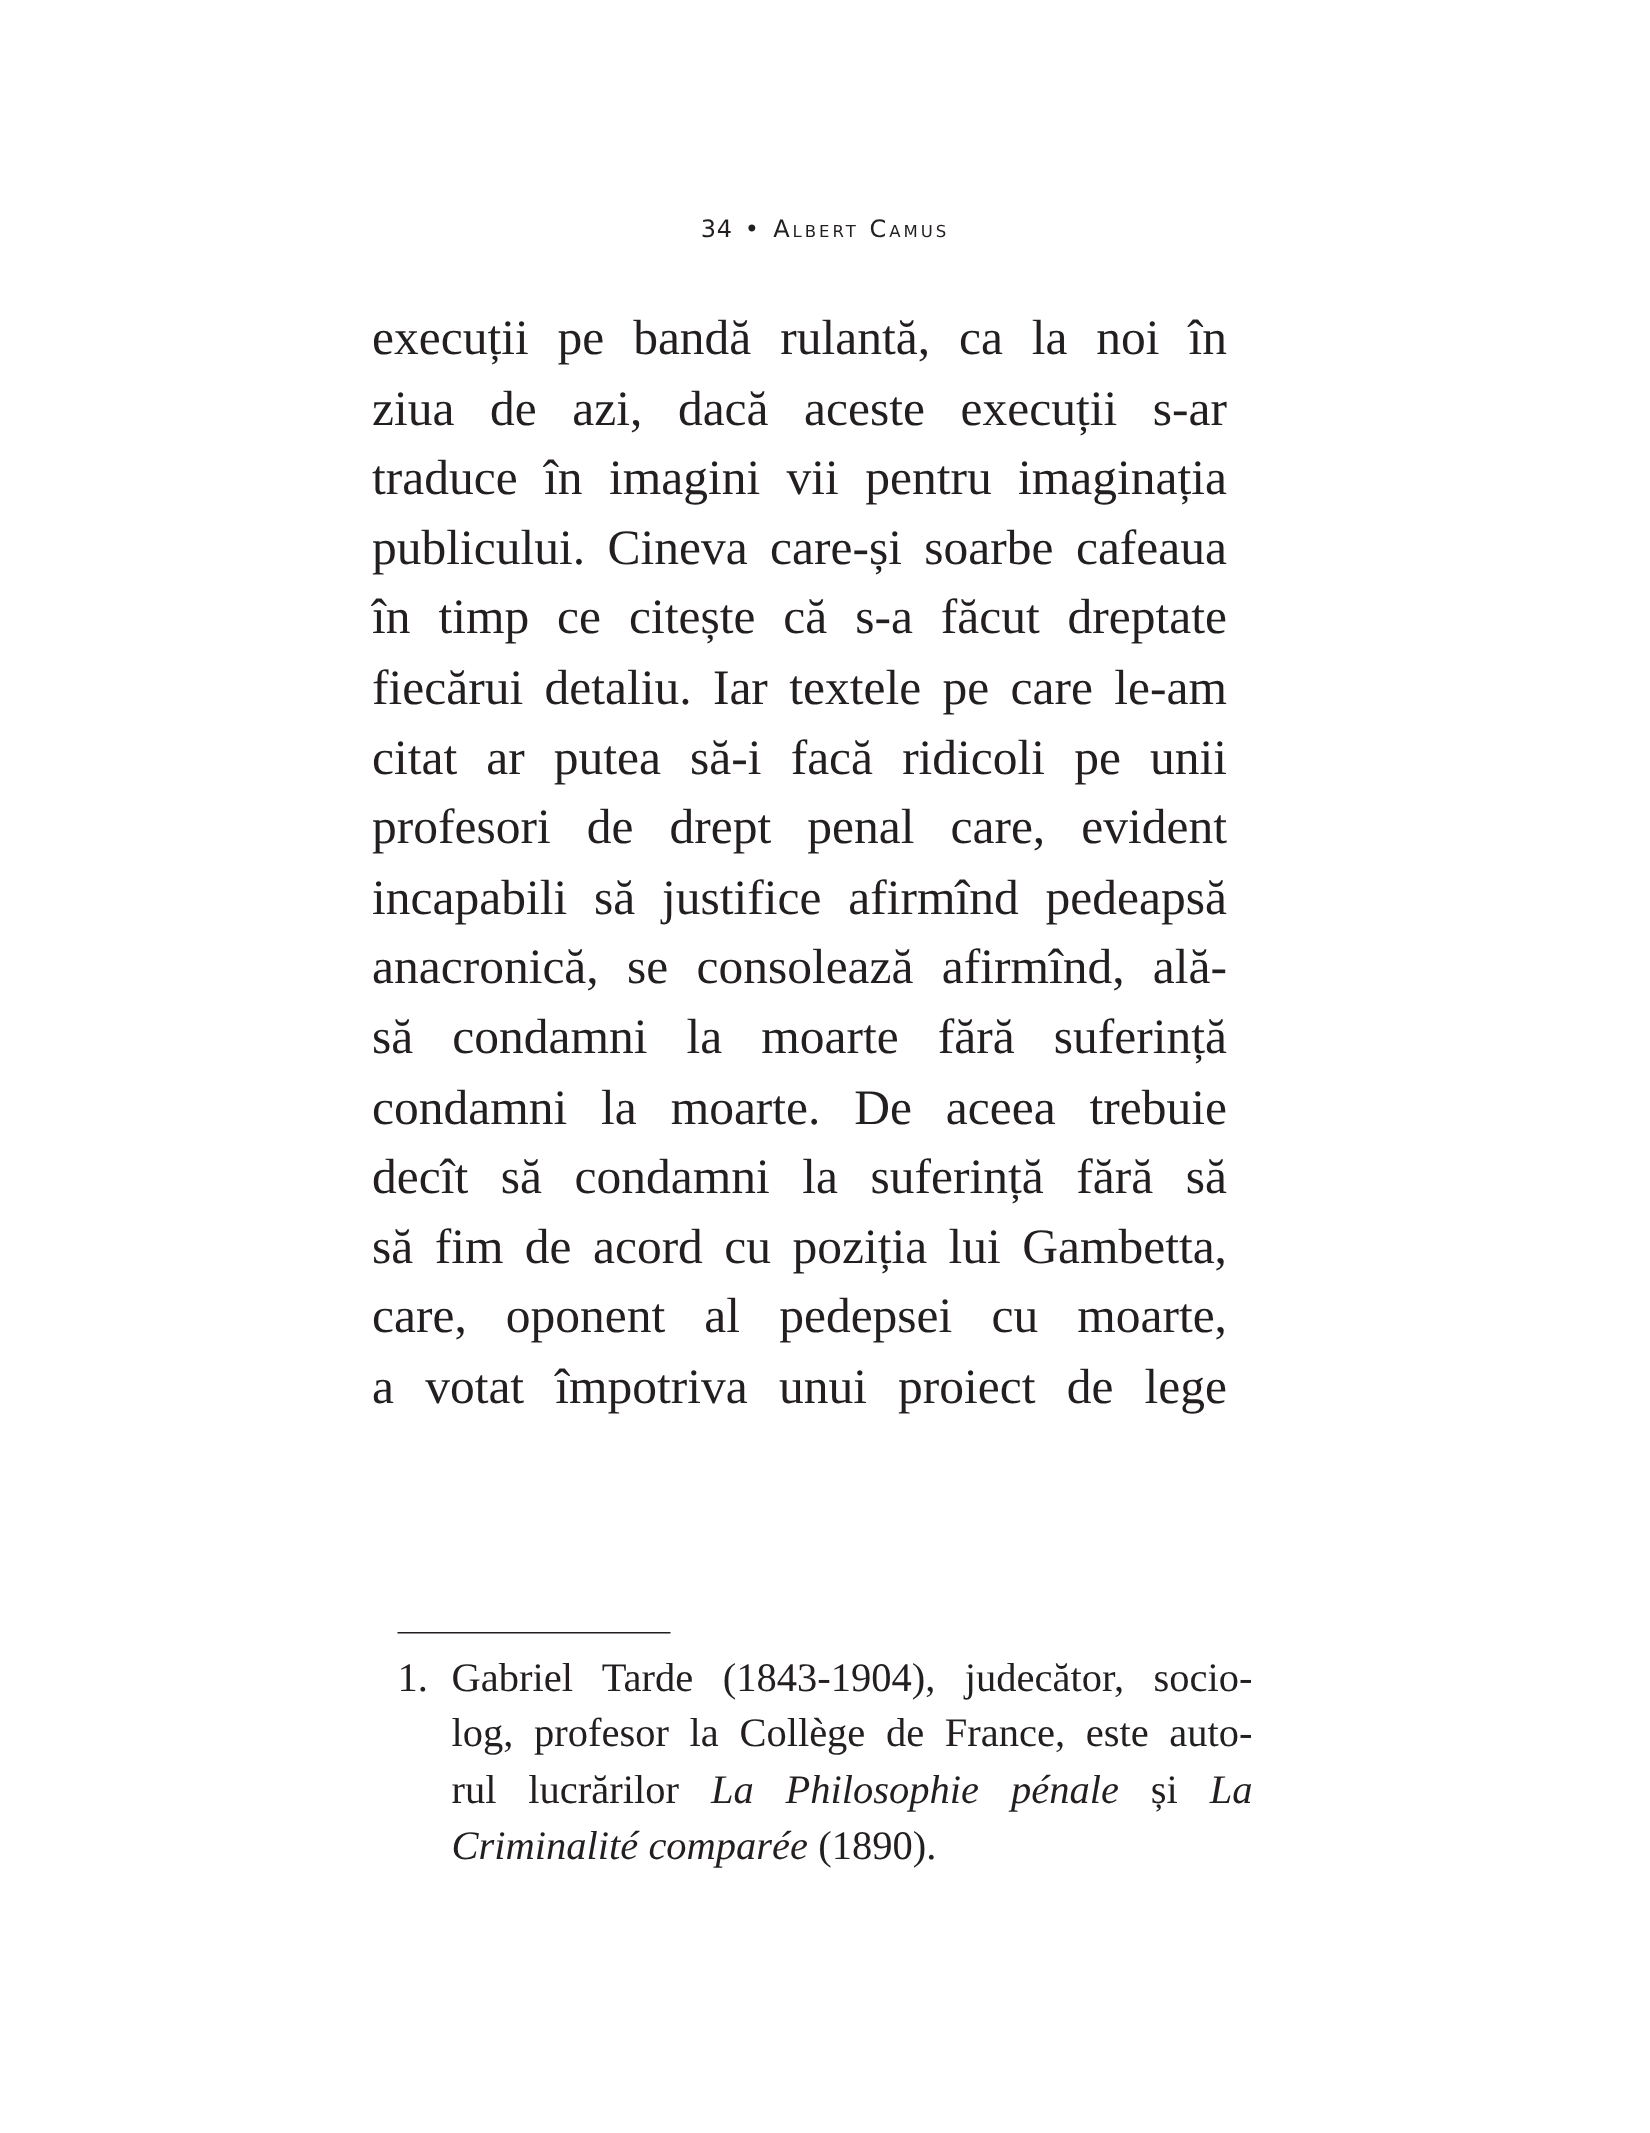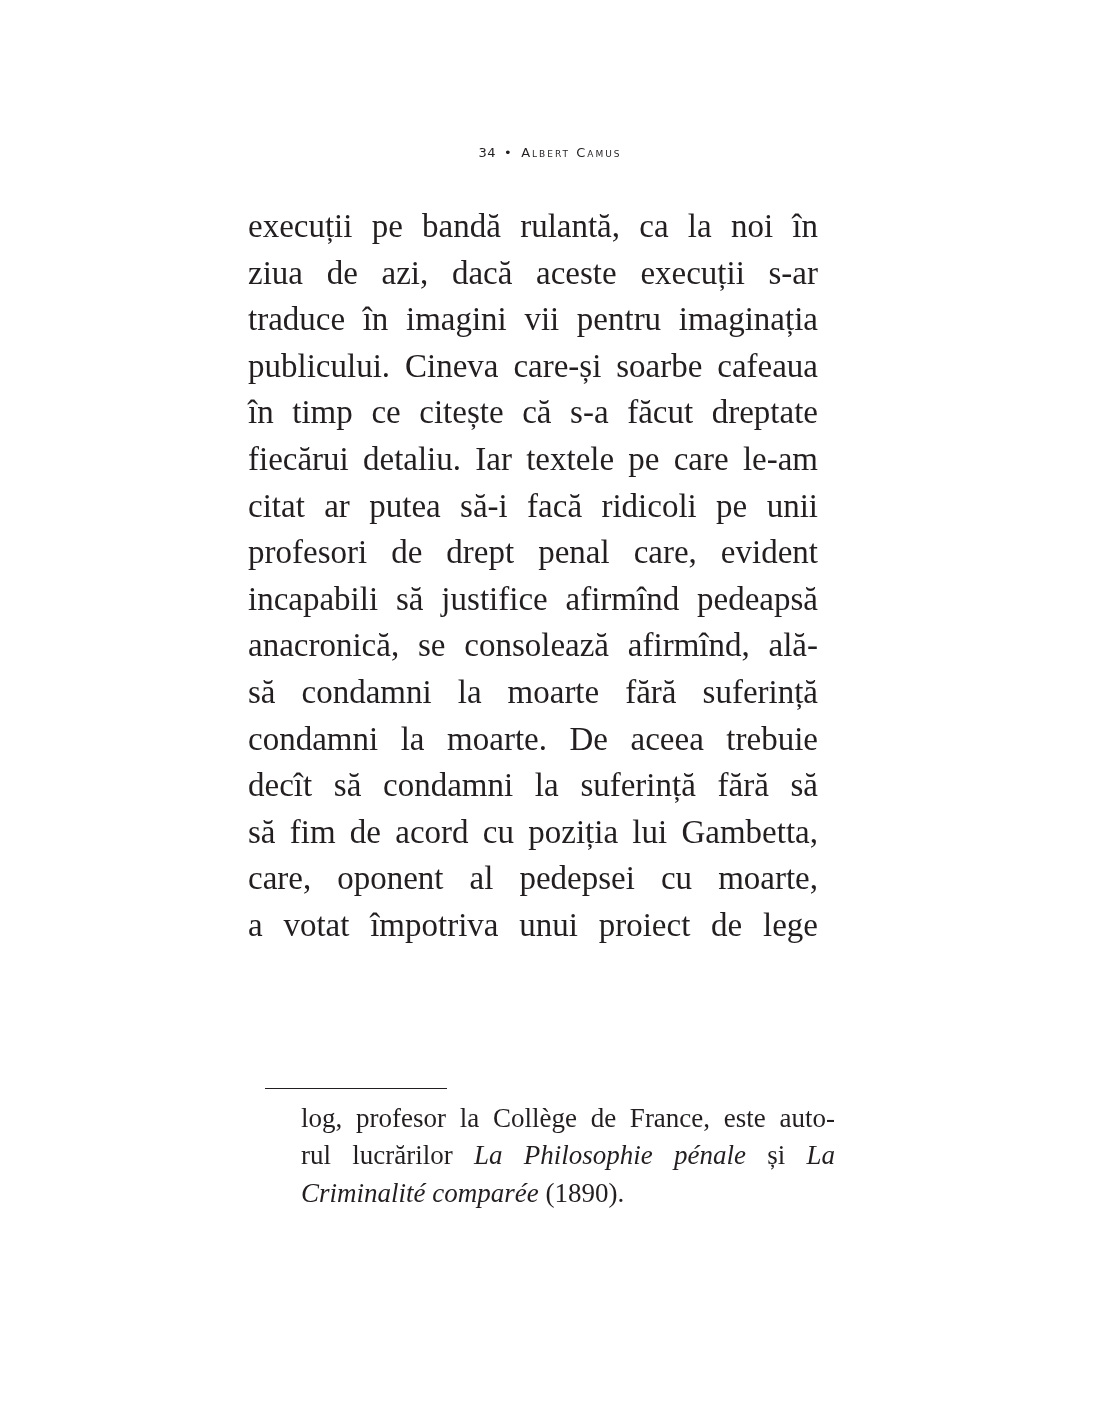--- a/index.html
+++ b/index.html
@@ -14,21 +14,21 @@
       overflow: hidden;
       color: #231f20;
     }
     .running-head {
       position: absolute;
       top: 138px;
       left: 0;
       width: 1100px;
       text-align: center;
       font-family: "DejaVu Sans", "Liberation Sans", sans-serif;
-      font-size: 13px;
+      font-size: 16px;
       letter-spacing: 1.5px;
       color: #231f20;
       line-height: 30px;
     }
     .running-head .page-num { letter-spacing: 0.5px; }
     .running-head .bullet { margin: 0 8px; }
     .running-head .author { font-variant: small-caps; letter-spacing: 2px; }
 
     .body-text {
       position: absolute;
@@ -107,16 +107,17 @@
   <span class="line">condamni la moarte. De aceea trebuie</span>
   <span class="line">decît să condamni la suferință fără să</span>
   <span class="line">să fim de acord cu poziția lui Gambetta,</span>
   <span class="line">care, oponent al pedepsei cu moarte,</span>
   <span class="line">a votat împotriva unui proiect de lege</span>
 </div>
 
 <div class="footnote-rule"></div>
 
 <div class="footnotes">
+  <span class="fn-line"><span class="fn-num">1.</span><span>Gabriel Tarde (1843-1904), judecător, socio-</span></span>
   <span class="fn-line indent">log, profesor la Collège de France, este auto-</span>
   <span class="fn-line indent"><span>rul lucrărilor </span><em>La Philosophie pénale</em><span> și </span><em>La</em></span>
   <span class="fn-line indent last"><em>Criminalité comparée</em><span> (1890).</span></span>
 </div>
 
 </body></html>

